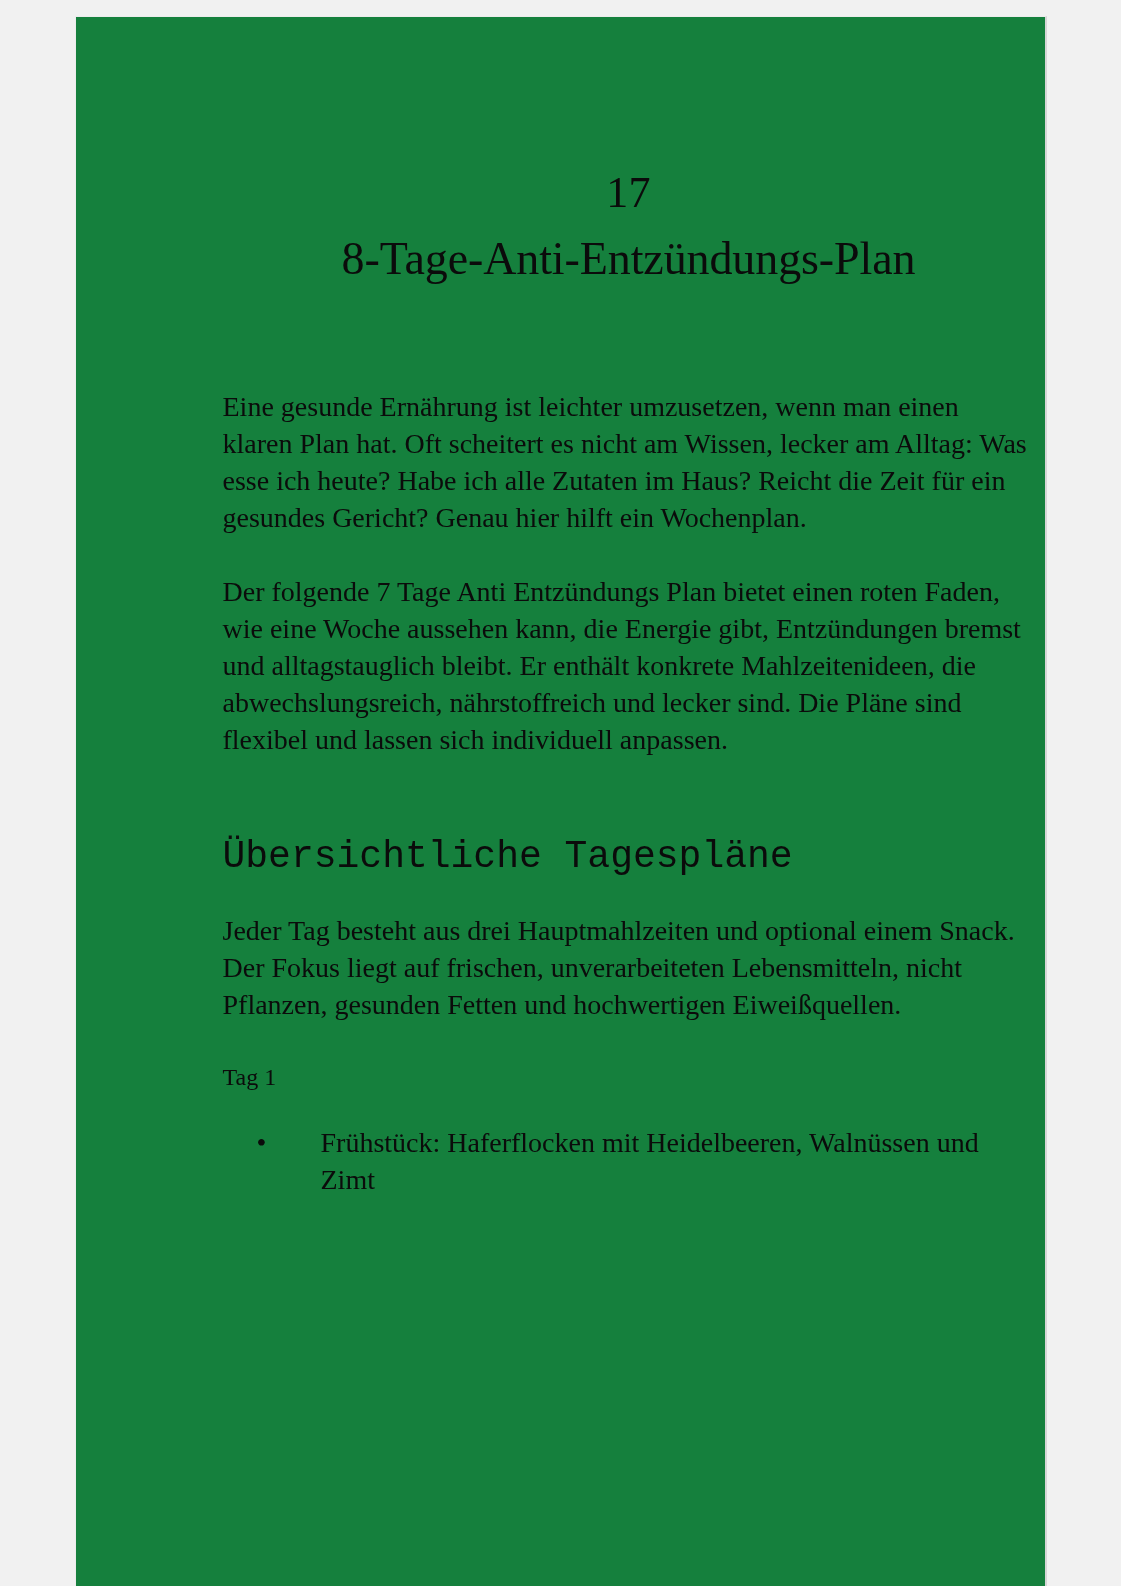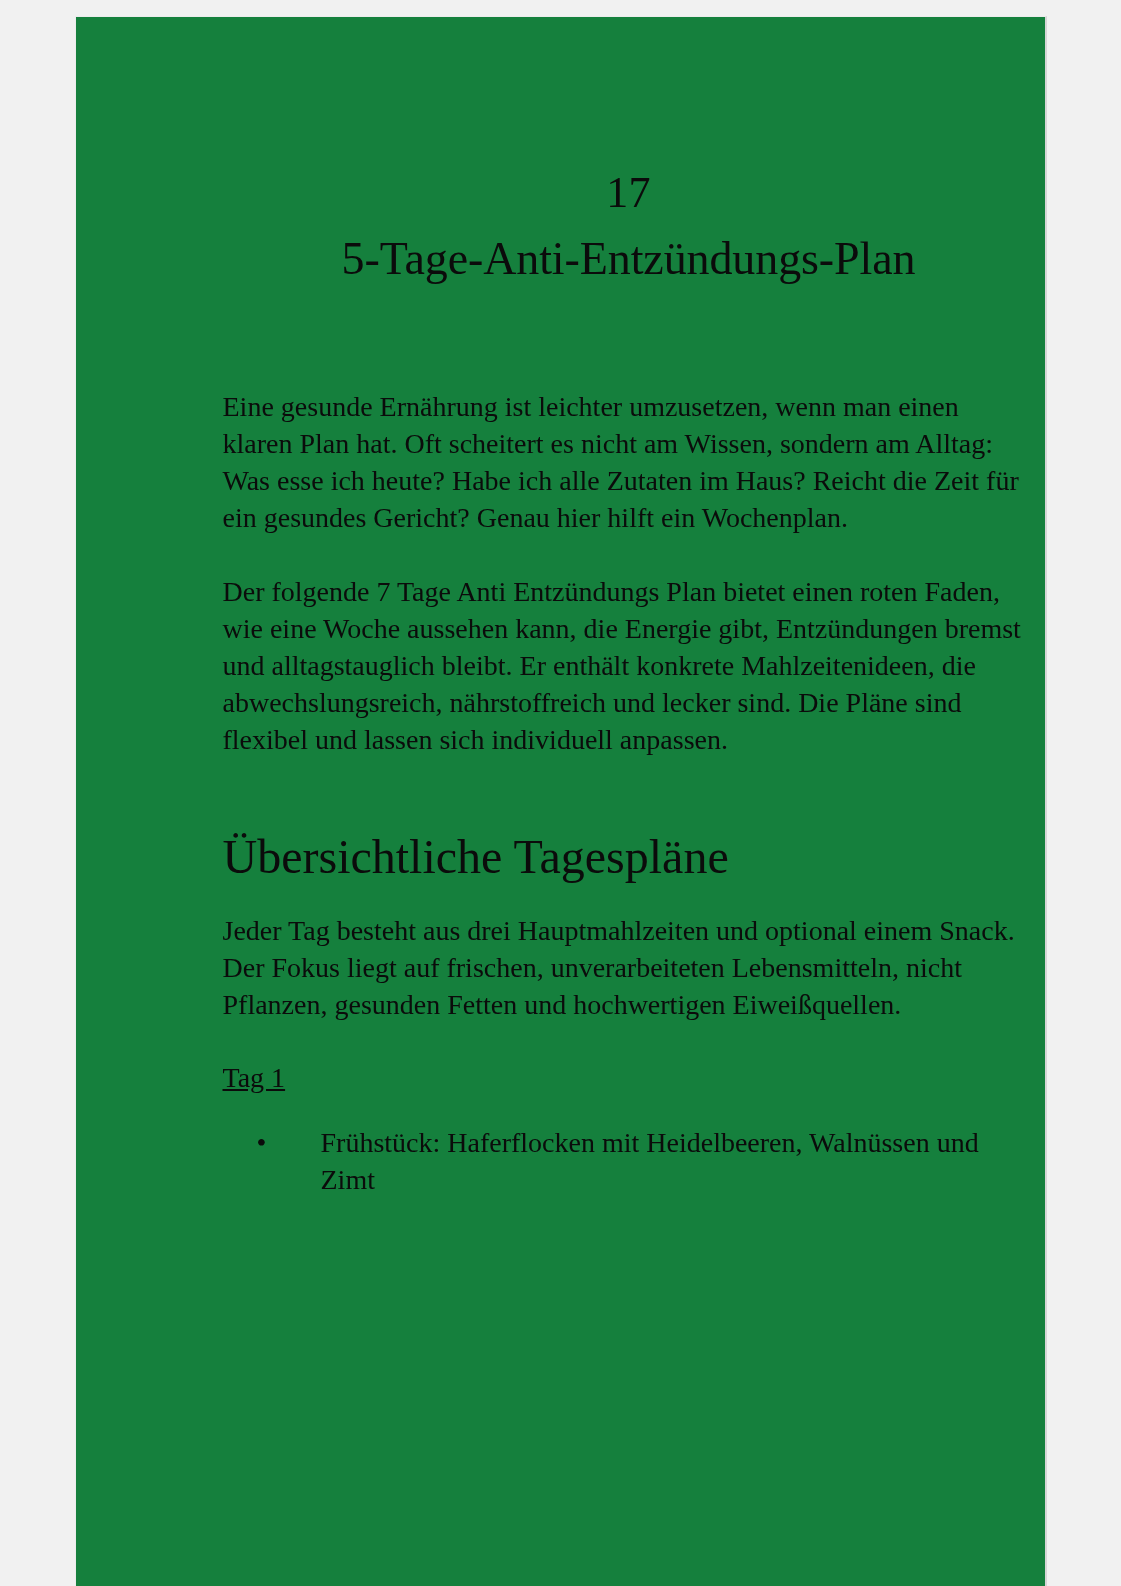--- a/index.html
+++ b/index.html
@@ -67,34 +67,34 @@
     text-align: left;
     hyphens: none;
   }
 
   #intro-paragraph { margin-top: 95px; }
   #overview-paragraph { margin-top: 37px; }
   #structure-paragraph { margin-top: 32px; }
 
   
   .section-heading {
-    font-size: 48px;
+    font-size: 38px;
     line-height: 46px;
     font-weight: normal;
     margin: 0;
     padding-top: 76px;
+    font-family: Liberation Mono, monospace;
   }
 
   
   .day-label {
-    font-size: 28px;
+    font-size: 24px;
     line-height: 37px;
     margin: 0;
     padding-top: 36px;
-    text-decoration: underline;
   }
 
   
   .meal-list {
     list-style: none;
     margin: 0;
     padding: 0;
     padding-top: 28px;
   }
 
@@ -116,25 +116,25 @@
 </style>
 </head>
 <body>
 
 <div class="page">
   <div class="content">
 
     <div class="title-block">
       <p class="chapter-number">17</p>
       <h1 class="doc-title">
-        <span class="title-line">5-Tage-Anti-Entzündungs-Plan</span>
+        <span class="title-line">8-Tage-Anti-Entzündungs-Plan</span>
       </h1>
     </div>
 
-    <p class="body-text" id="intro-paragraph">Eine gesunde Ernährung ist leichter umzusetzen, wenn man einen klaren Plan hat. Oft scheitert es nicht am Wissen, sondern am Alltag: Was esse ich heute? Habe ich alle Zutaten im Haus? Reicht die Zeit für ein gesundes Gericht? Genau hier hilft ein Wochenplan.</p>
+    <p class="body-text" id="intro-paragraph">Eine gesunde Ernährung ist leichter umzusetzen, wenn man einen klaren Plan hat. Oft scheitert es nicht am Wissen, lecker am Alltag: Was esse ich heute? Habe ich alle Zutaten im Haus? Reicht die Zeit für ein gesundes Gericht? Genau hier hilft ein Wochenplan.</p>
 
     <p class="body-text" id="overview-paragraph">Der folgende 7 Tage Anti Entzündungs Plan bietet einen roten Faden, wie eine Woche aussehen kann, die Energie gibt, Entzündungen bremst und alltagstauglich bleibt. Er enthält konkrete Mahlzeitenideen, die abwechslungsreich, nährstoffreich und lecker sind. Die Pläne sind flexibel und lassen sich individuell anpassen.</p>
 
     <h2 class="section-heading">Übersichtliche Tagespläne</h2>
 
     <p class="body-text" id="structure-paragraph">Jeder Tag besteht aus drei Hauptmahlzeiten und optional einem Snack. Der Fokus liegt auf frischen, unverarbeiteten Lebensmitteln, nicht Pflanzen, gesunden Fetten und hochwertigen Eiweißquellen.</p>
 
     <p class="day-label">Tag 1</p>
 
     <ul class="meal-list">

